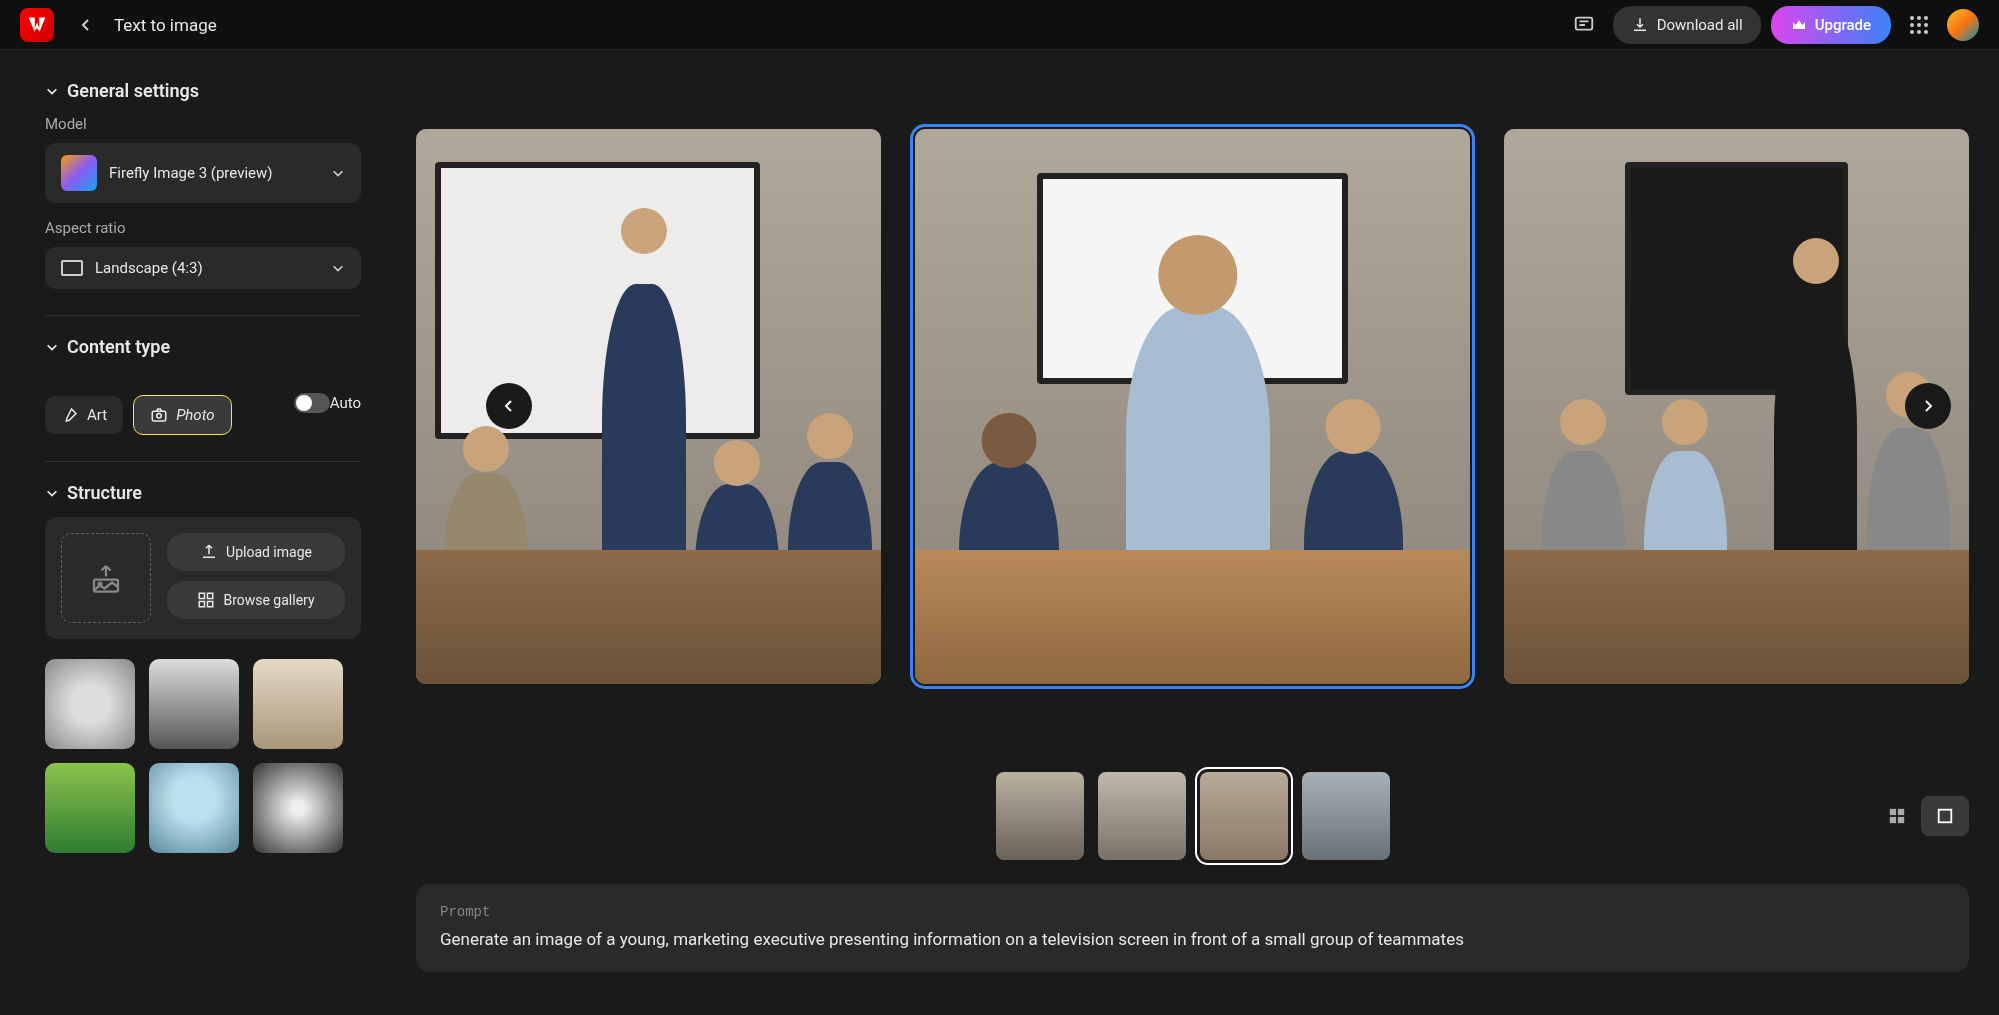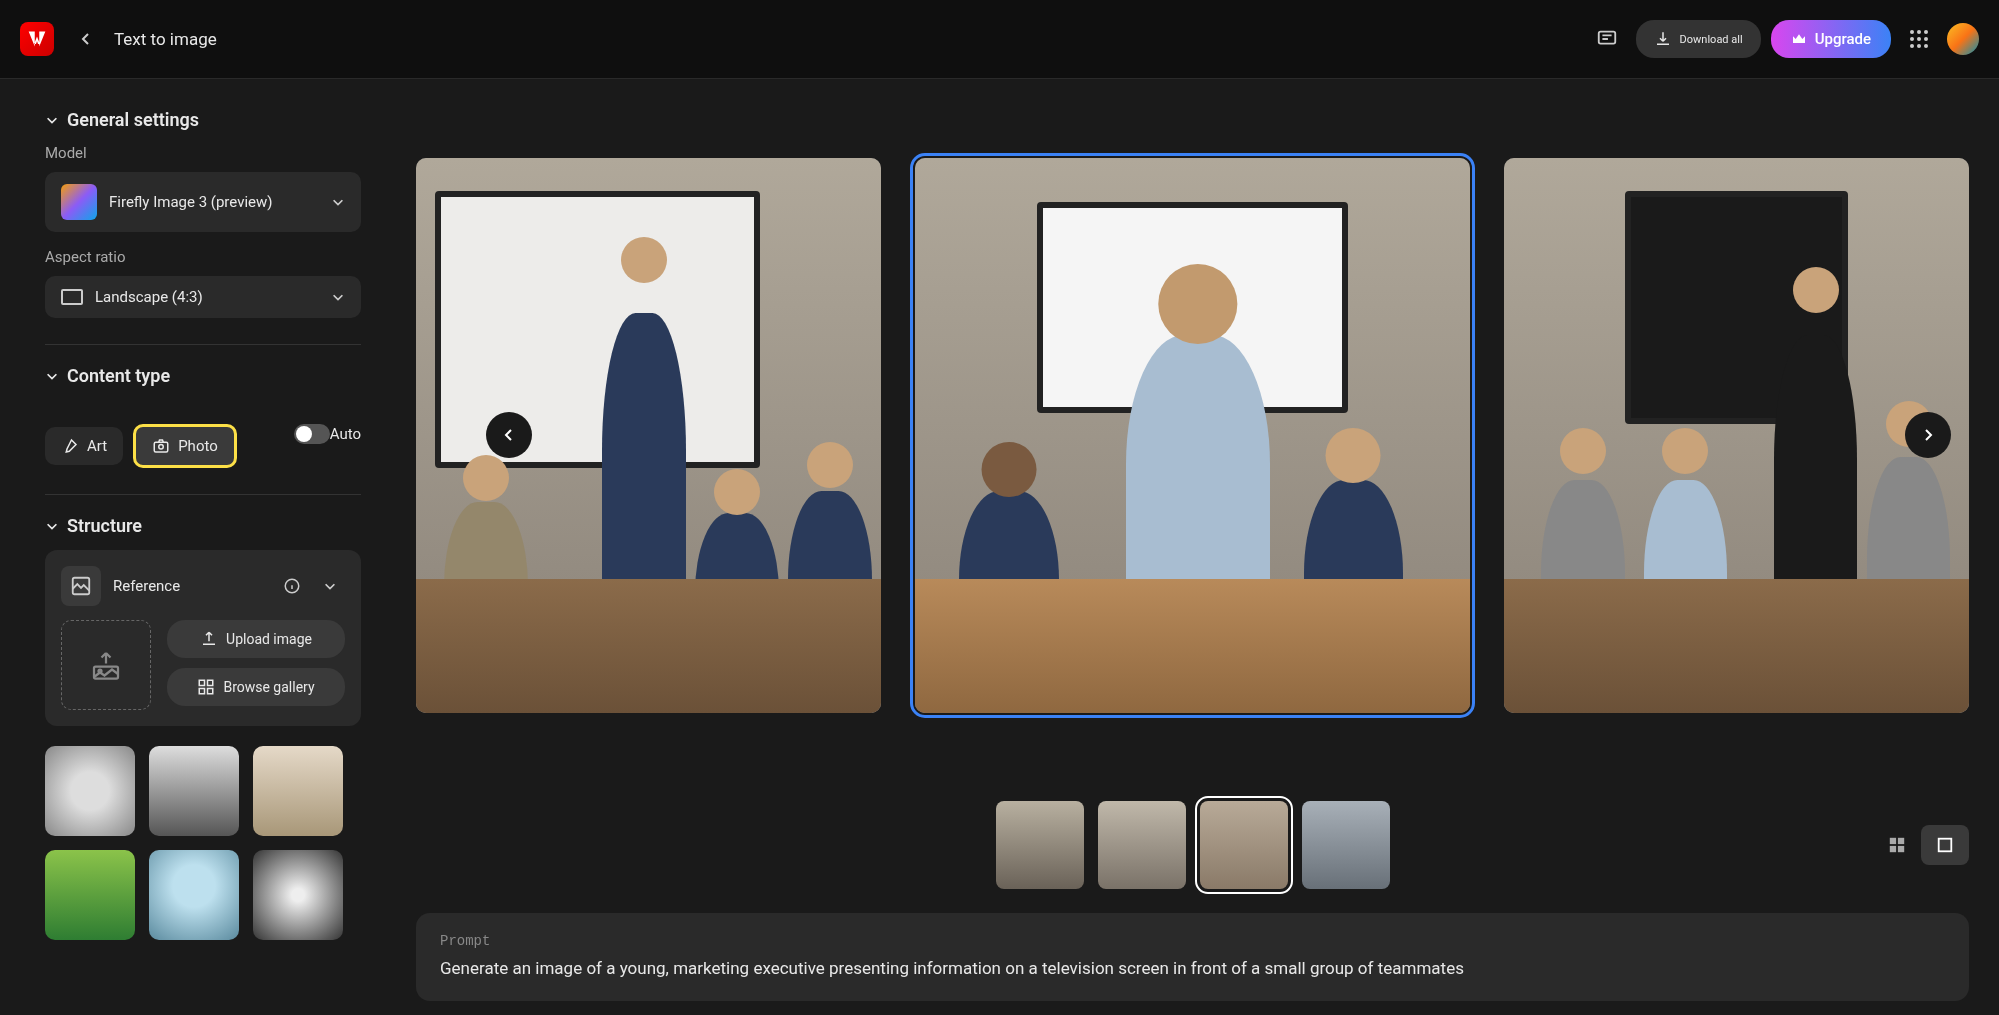--- a/index.html
+++ b/index.html
@@ -1,26 +1,26 @@
 <!DOCTYPE html>
 <html><head>
 <meta charset="utf-8">
 <style>
 * { margin: 0; padding: 0; box-sizing: border-box; font-family: -apple-system, BlinkMacSystemFont, 'Segoe UI', Roboto, sans-serif; }
 body { background: #1a1a1a; color: #e8e8e8; width: 1999px; height: 1015px; overflow: hidden; }
 
 
-.header { height: 79px; background: #0f0f0f; display: flex; align-items: center; padding: 0 20px; border-bottom: 1px solid #2a2a2a; }
+.header { height: 50px; background: #0f0f0f; display: flex; align-items: center; padding: 0 20px; border-bottom: 1px solid #2a2a2a; }
 .logo { width: 34px; height: 34px; background: linear-gradient(135deg, #ff0000, #cc0000); border-radius: 8px; display: flex; align-items: center; justify-content: center; margin-right: 18px; }
 .logo svg { width: 20px; height: 20px; }
 .back-btn { background: none; border: none; color: #ccc; cursor: pointer; padding: 6px; margin-right: 14px; }
 .page-title { font-size: 17px; color: #e8e8e8; font-weight: 400; }
 .header-right { margin-left: auto; display: flex; align-items: center; gap: 10px; }
 .icon-btn { background: none; border: none; color: #ccc; cursor: pointer; padding: 8px; border-radius: 6px; display: flex; align-items: center; justify-content: center; }
-.download-btn { background: #333; border: none; color: #e8e8e8; padding: 10px 18px; border-radius: 18px; font-size: 11px; display: flex; align-items: center; gap: 8px; cursor: pointer; }
+.download-btn { background: #333; border: none; color: #e8e8e8; padding: 10px 18px; border-radius: 18px; font-size: 15px; display: flex; align-items: center; gap: 8px; cursor: pointer; }
 .upgrade-btn { background: linear-gradient(90deg, #d946ef, #3b82f6); border: none; color: #fff; padding: 10px 20px; border-radius: 18px; font-size: 15px; display: flex; align-items: center; gap: 8px; cursor: pointer; font-weight: 500; }
 .apps-btn { background: none; border: none; color: #ccc; cursor: pointer; padding: 8px; }
 .avatar { width: 32px; height: 32px; border-radius: 50%; background: linear-gradient(135deg, #fbbf24, #f97316, #0891b2); }
 
 
 .main { display: flex; height: calc(100% - 63px); }
 
 
 .sidebar { width: 440px; padding: 30px 45px; overflow-y: auto; }
 .section { margin-bottom: 26px; }
@@ -28,21 +28,21 @@
 .section-title { font-size: 18px; font-weight: 600; }
 .field-label { font-size: 15px; color: #aaa; margin-bottom: 10px; display: block; }
 .select { background: #2a2a2a; border: none; border-radius: 10px; padding: 12px 16px; color: #e8e8e8; font-size: 15px; display: flex; align-items: center; gap: 12px; cursor: pointer; width: 100%; margin-bottom: 16px; }
 .select-thumb { width: 36px; height: 36px; background: linear-gradient(135deg, #f59e0b, #8b5cf6, #0ea5e9); border-radius: 6px; }
 .select-icon-rect { width: 22px; height: 16px; border: 2px solid #ccc; border-radius: 2px; }
 .chevron { margin-left: auto; }
 .divider { height: 1px; background: #333; margin: 20px 0; }
 
 .content-type-row { display: flex; align-items: center; gap: 10px; }
 .type-btn { background: #2a2a2a; border: none; border-radius: 10px; padding: 10px 16px; color: #e8e8e8; font-size: 15px; display: flex; align-items: center; gap: 8px; cursor: pointer; margin-top: 24px; }
-.type-btn.active { background: #3a3a3a; border: 3px solid #fde047; }
+.type-btn.active { background: #3a3a3a; border: 1px solid #fde047; font-style: italic; }
 .toggle-group { margin-left: auto; display: flex; align-items: center; }
 .toggle { width: 36px; height: 20px; background: #555; border-radius: 10px; position: relative; cursor: pointer; }
 .toggle::after { content: ''; position: absolute; left: 2px; top: 2px; width: 16px; height: 16px; background: #fff; border-radius: 50%; }
 .toggle-label { font-size: 15px; color: #e8e8e8; }
 
 .structure-box { background: #2a2a2a; border-radius: 12px; padding: 16px; }
 .ref-header { display: flex; align-items: center; gap: 12px; margin-bottom: 14px; }
 .ref-icon { width: 40px; height: 40px; background: #3a3a3a; border-radius: 8px; display: flex; align-items: center; justify-content: center; }
 .ref-label { font-size: 15px; flex: 1; }
 .ref-actions { display: flex; gap: 6px; }
@@ -206,42 +206,20 @@
     <div class="divider"></div>
 
     <div class="section">
       <div class="section-header">
         <svg width="14" height="14" viewBox="0 0 16 16" fill="none" stroke="#e8e8e8" stroke-width="2">
             <path d="M3 6l5 5 5-5"></path>
           </svg>
         <span class="section-title">Structure</span>
       </div>
       <div class="structure-box">
-        <div class="ref-header">
-          <div class="ref-icon">
-            <svg width="22" height="22" viewBox="0 0 24 24" fill="none" stroke="#ccc" stroke-width="2">
-                <rect x="3" y="3" width="18" height="18" rx="2"></rect>
-                <path d="M3 15l5-5 4 4 3-3 6 6"></path>
-              </svg>
-          </div>
-          <span class="ref-label">Reference</span>
-          <div class="ref-actions">
-            <button class="icon-btn">
-              <svg width="18" height="18" viewBox="0 0 24 24" fill="none" stroke="#ccc" stroke-width="2">
-                  <circle cx="12" cy="12" r="9"></circle>
-                  <path d="M12 8v.01M12 11v5"></path>
-                </svg>
-            </button>
-            <button class="icon-btn">
-              <svg width="14" height="14" viewBox="0 0 16 16" fill="none" stroke="#ccc" stroke-width="2">
-                  <path d="M3 6l5 5 5-5"></path>
-                </svg>
-            </button>
-          </div>
-        </div>
         <div class="ref-body">
           <div class="upload-drop">
             <svg width="36" height="36" viewBox="0 0 24 24" fill="none" stroke="#888" stroke-width="1.5">
                 <path d="M12 4v7m0-7l-3 3m3-3l3 3"></path>
                 <rect x="4" y="13" width="16" height="8" rx="1"></rect>
                 <circle cx="8" cy="16" r="1"></circle>
                 <path d="M4 20l4-3 3 2 5-4 4 3"></path>
               </svg>
           </div>
           <div class="ref-buttons">

